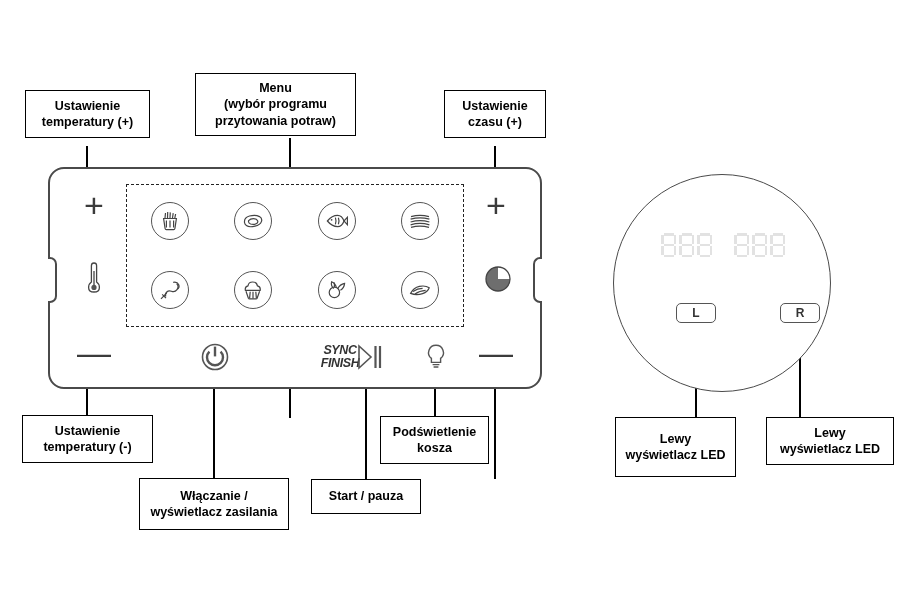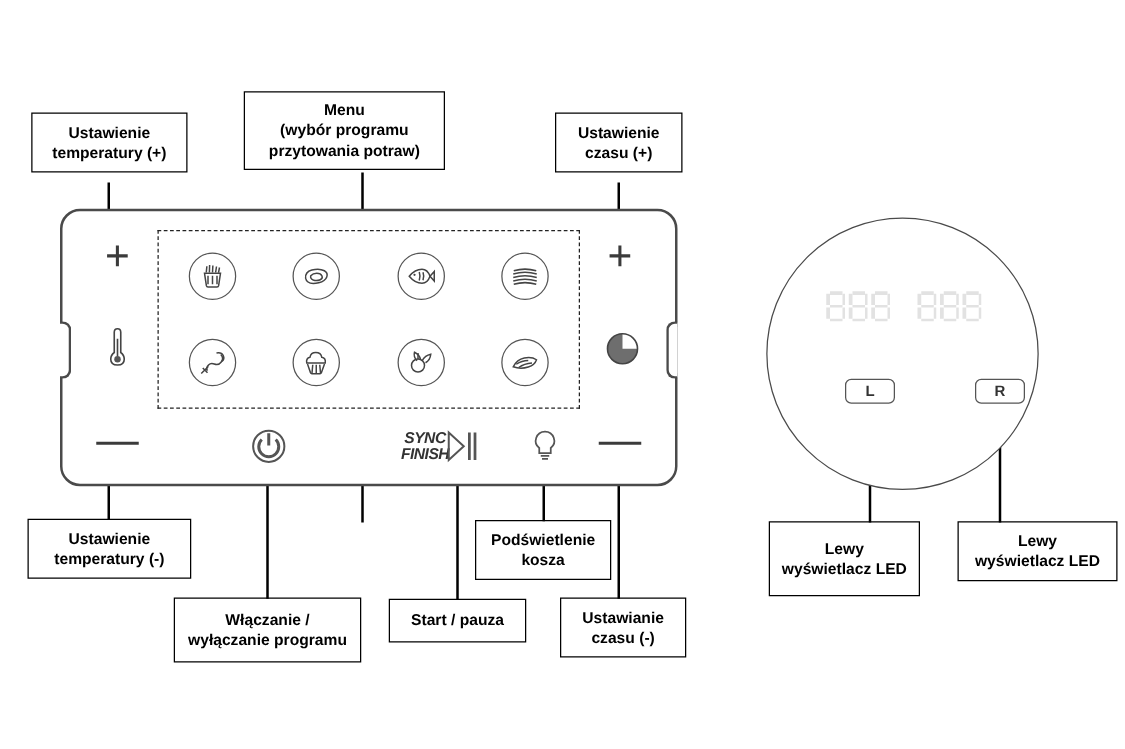--- a/index.html
+++ b/index.html
@@ -229,30 +229,28 @@
 (wybór programu
 przytowania potraw)</div>
 
   <div class="callout" style="left:444px; top:90px; width:102px; height:48px;">Ustawienie
 czasu (+)</div>
 
   <div class="callout" style="left:22px; top:415px; width:131px; height:48px;">Ustawienie
 temperatury (-)</div>
 
   <div class="callout" style="left:139px; top:478px; width:150px; height:52px;">Włączanie /
-wyłączanie programu</div>
+wyświetlacz zasilania</div>
 
 
   <div class="callout" style="left:380px; top:416px; width:109px; height:48px;">Podświetlenie
 kosza</div>
 
   <div class="callout" style="left:311px; top:479px; width:110px; height:35px;">Start / pauza</div>
 
-  <div class="callout" style="left:448px; top:478px; width:101px; height:48px;">Ustawianie
-czasu (-)</div>
 
   <div class="callout" style="left:615px; top:417px; width:121px; height:60px;">Lewy
 wyświetlacz LED</div>
 
   <div class="callout" style="left:766px; top:417px; width:128px; height:48px;">Lewy
 wyświetlacz LED</div>
 
   <div class="leader" style="left:86px; top:146px; height:40px;"></div>
   <div class="arrow-up" style="left:82px; top:180px;"></div>
 

